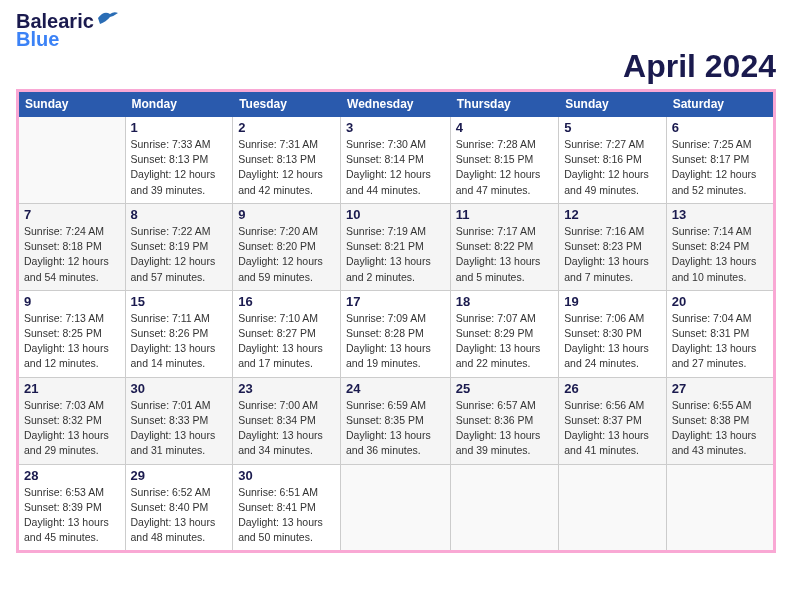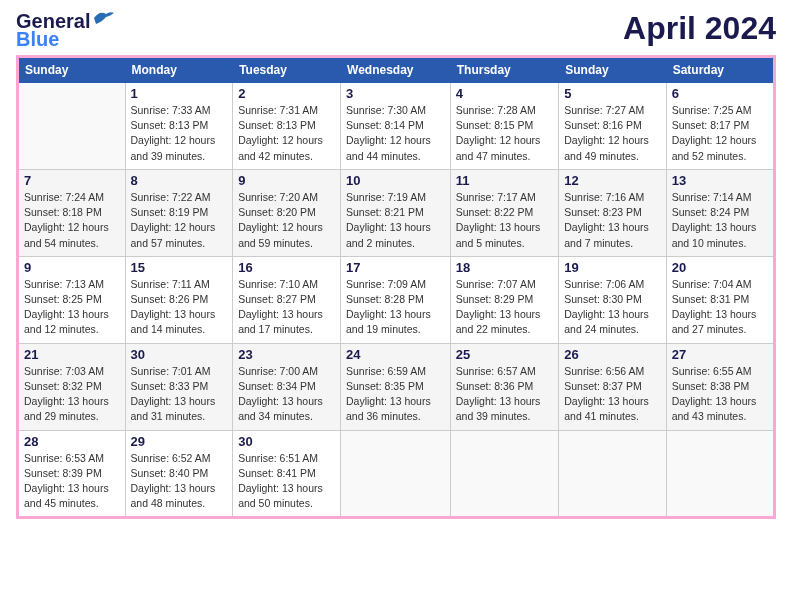--- a/index.html
+++ b/index.html
@@ -20,20 +20,21 @@
       align-items: flex-start;
       margin-bottom: 4px;
     }
     .logo {
       display: flex;
       flex-direction: column;
       align-items: flex-start;
     }
     .title-section {
       text-align: left;
+      margin-top: 38px;
     }
     .main-title {
       font-size: 32px;
       font-weight: bold;
       color: #1a1a4e;
     }
     .subtitle {
       font-size: 15px;
       color: #333;
     }
@@ -80,21 +81,21 @@
     }
   </style>
 </head>
 <body>
 
 <div class="container">
   <div class="header-row">
     <div class="logo">
       <div style="display:flex; align-items:center;">
         <div style="font-size:20px; font-weight:bold; color:#1a1a4e; line-height:1.1;">
-          <span style="color:#1a1a4e;">General</span>
+          <span style="color:#1a1a4e;">Balearic</span>
         </div>
         <svg width="22" height="16" viewBox="0 0 22 16" style="margin-left:2px; margin-top:-6px;">
           <path d="M2,8 Q8,0 14,4 Q18,1 22,3 Q18,6 14,7 Q10,12 4,14 Z" fill="#2a6db5"></path>
         </svg>
       </div>
       <div style="font-size:20px; font-weight:bold; color:#3b82f6; margin-top:-4px;">Blue</div>
     </div>
     <div class="title-section">
       <div class="main-title">April 2024</div>
     </div>

